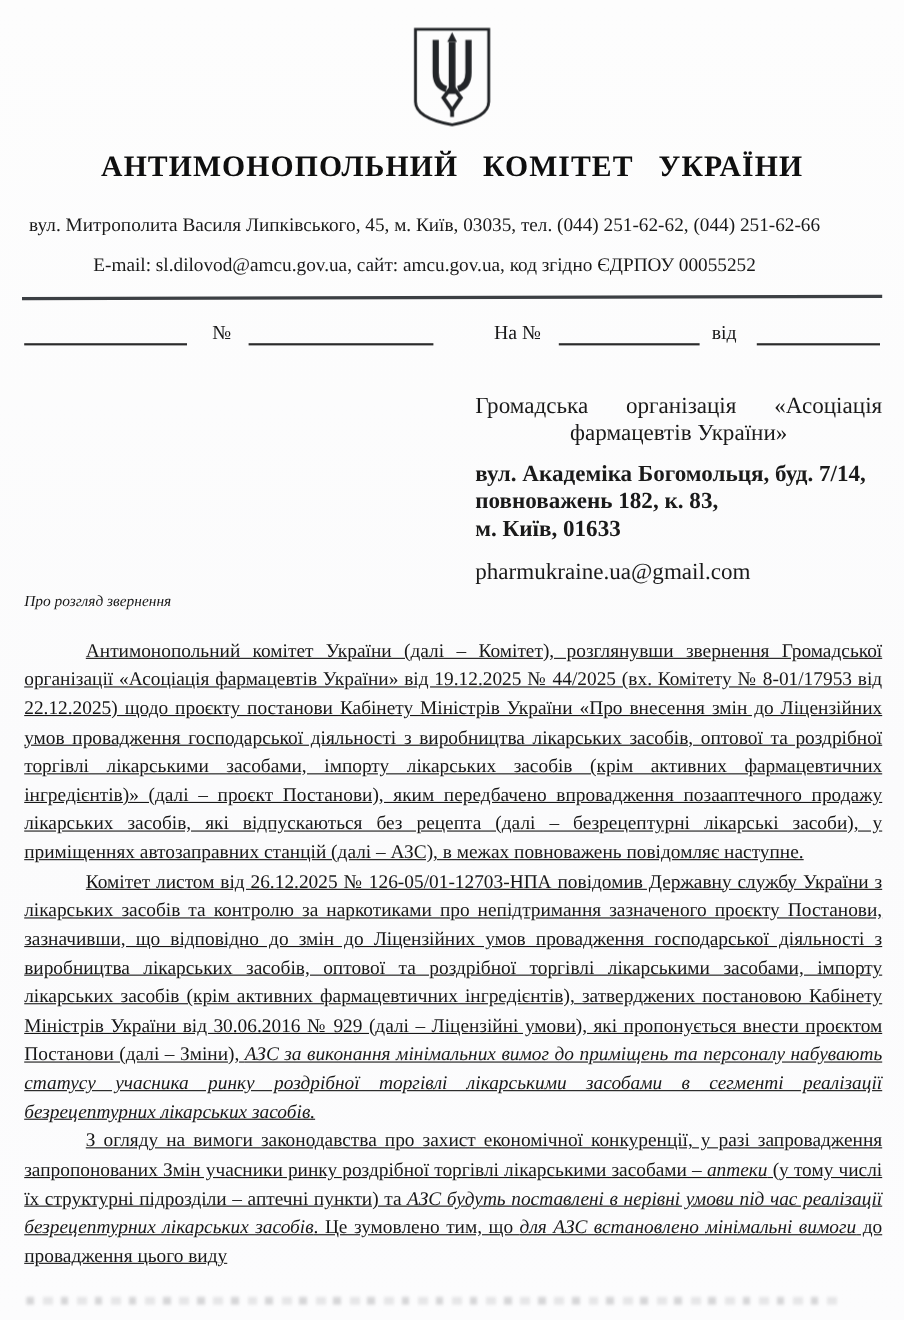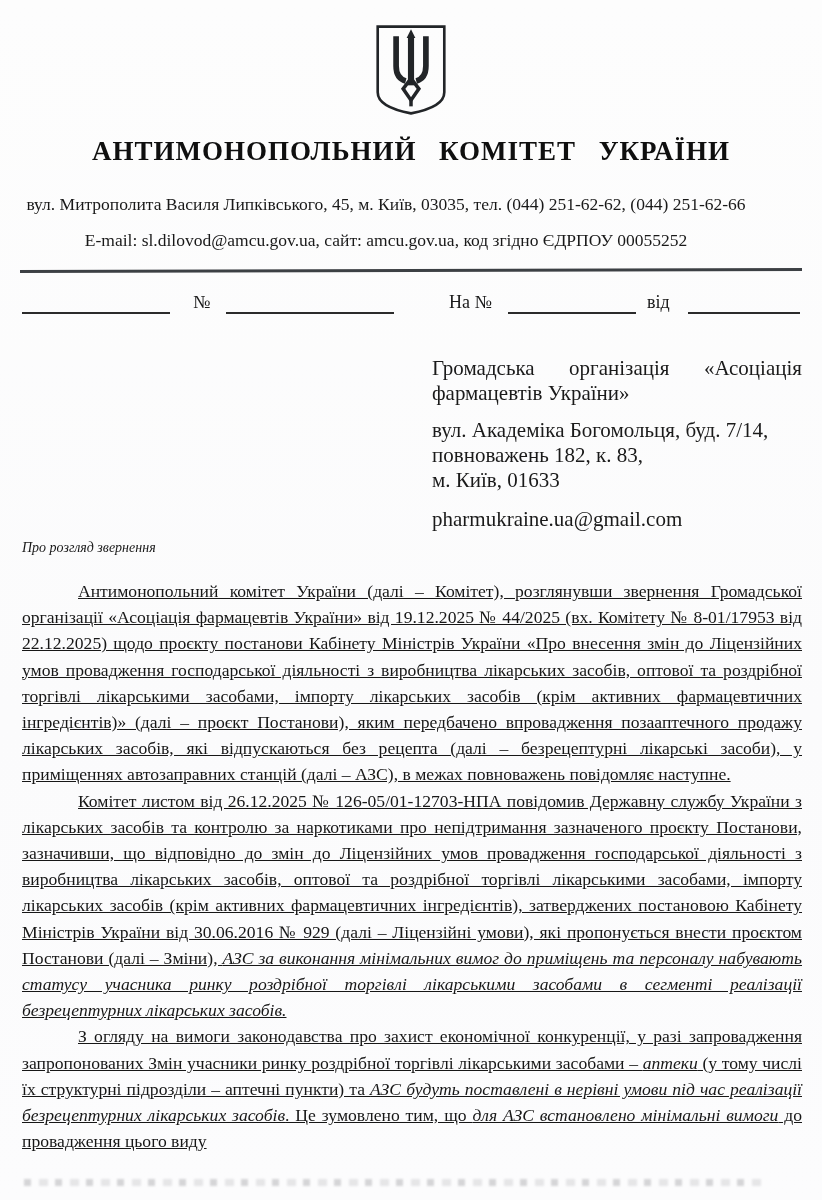--- a/index.html
+++ b/index.html
@@ -33,22 +33,22 @@
   .blank-a{left:22px;top:312px;width:148px;}
   .lbl-no{left:193px;top:292px;}
   .blank-b{left:226px;top:312px;width:168px;}
   .lbl-na{left:449px;top:292px;font-family:Liberation Serif, serif;}
   .blank-c{left:508px;top:312px;width:128px;}
   .lbl-vid{left:647px;top:292px;}
   .blank-d{left:688px;top:312px;width:112px;}
   
   .recipient{position:absolute;left:432px;top:356px;width:370px;font-size:21px;line-height:25px;color:#1e1e1e;}
   .recipient .org .l1{display:block;text-align:justify;text-align-last:justify;}
-  .recipient .org .l2{display:block;}
-  .recipient .addr{margin-top:12px;}
+  .recipient .org .l2{display:block;text-align:center;}
+  .recipient .addr{margin-top:12px;font-weight:bold;}
   .recipient .addr span{display:block;}
   .recipient .mail{margin-top:14px;}
   
   .subject{position:absolute;left:22px;top:540px;font-size:14px;font-style:italic;color:#1c1c1c;}
   .body-text{position:absolute;left:22px;top:578px;width:780px;}
   .body-text p{
     margin:0;font-size:17.6px;line-height:26.2px;
     text-align:justify;text-indent:56px;color:#1b1b1b;text-decoration:underline;
   }
   .it{font-style:italic;}

